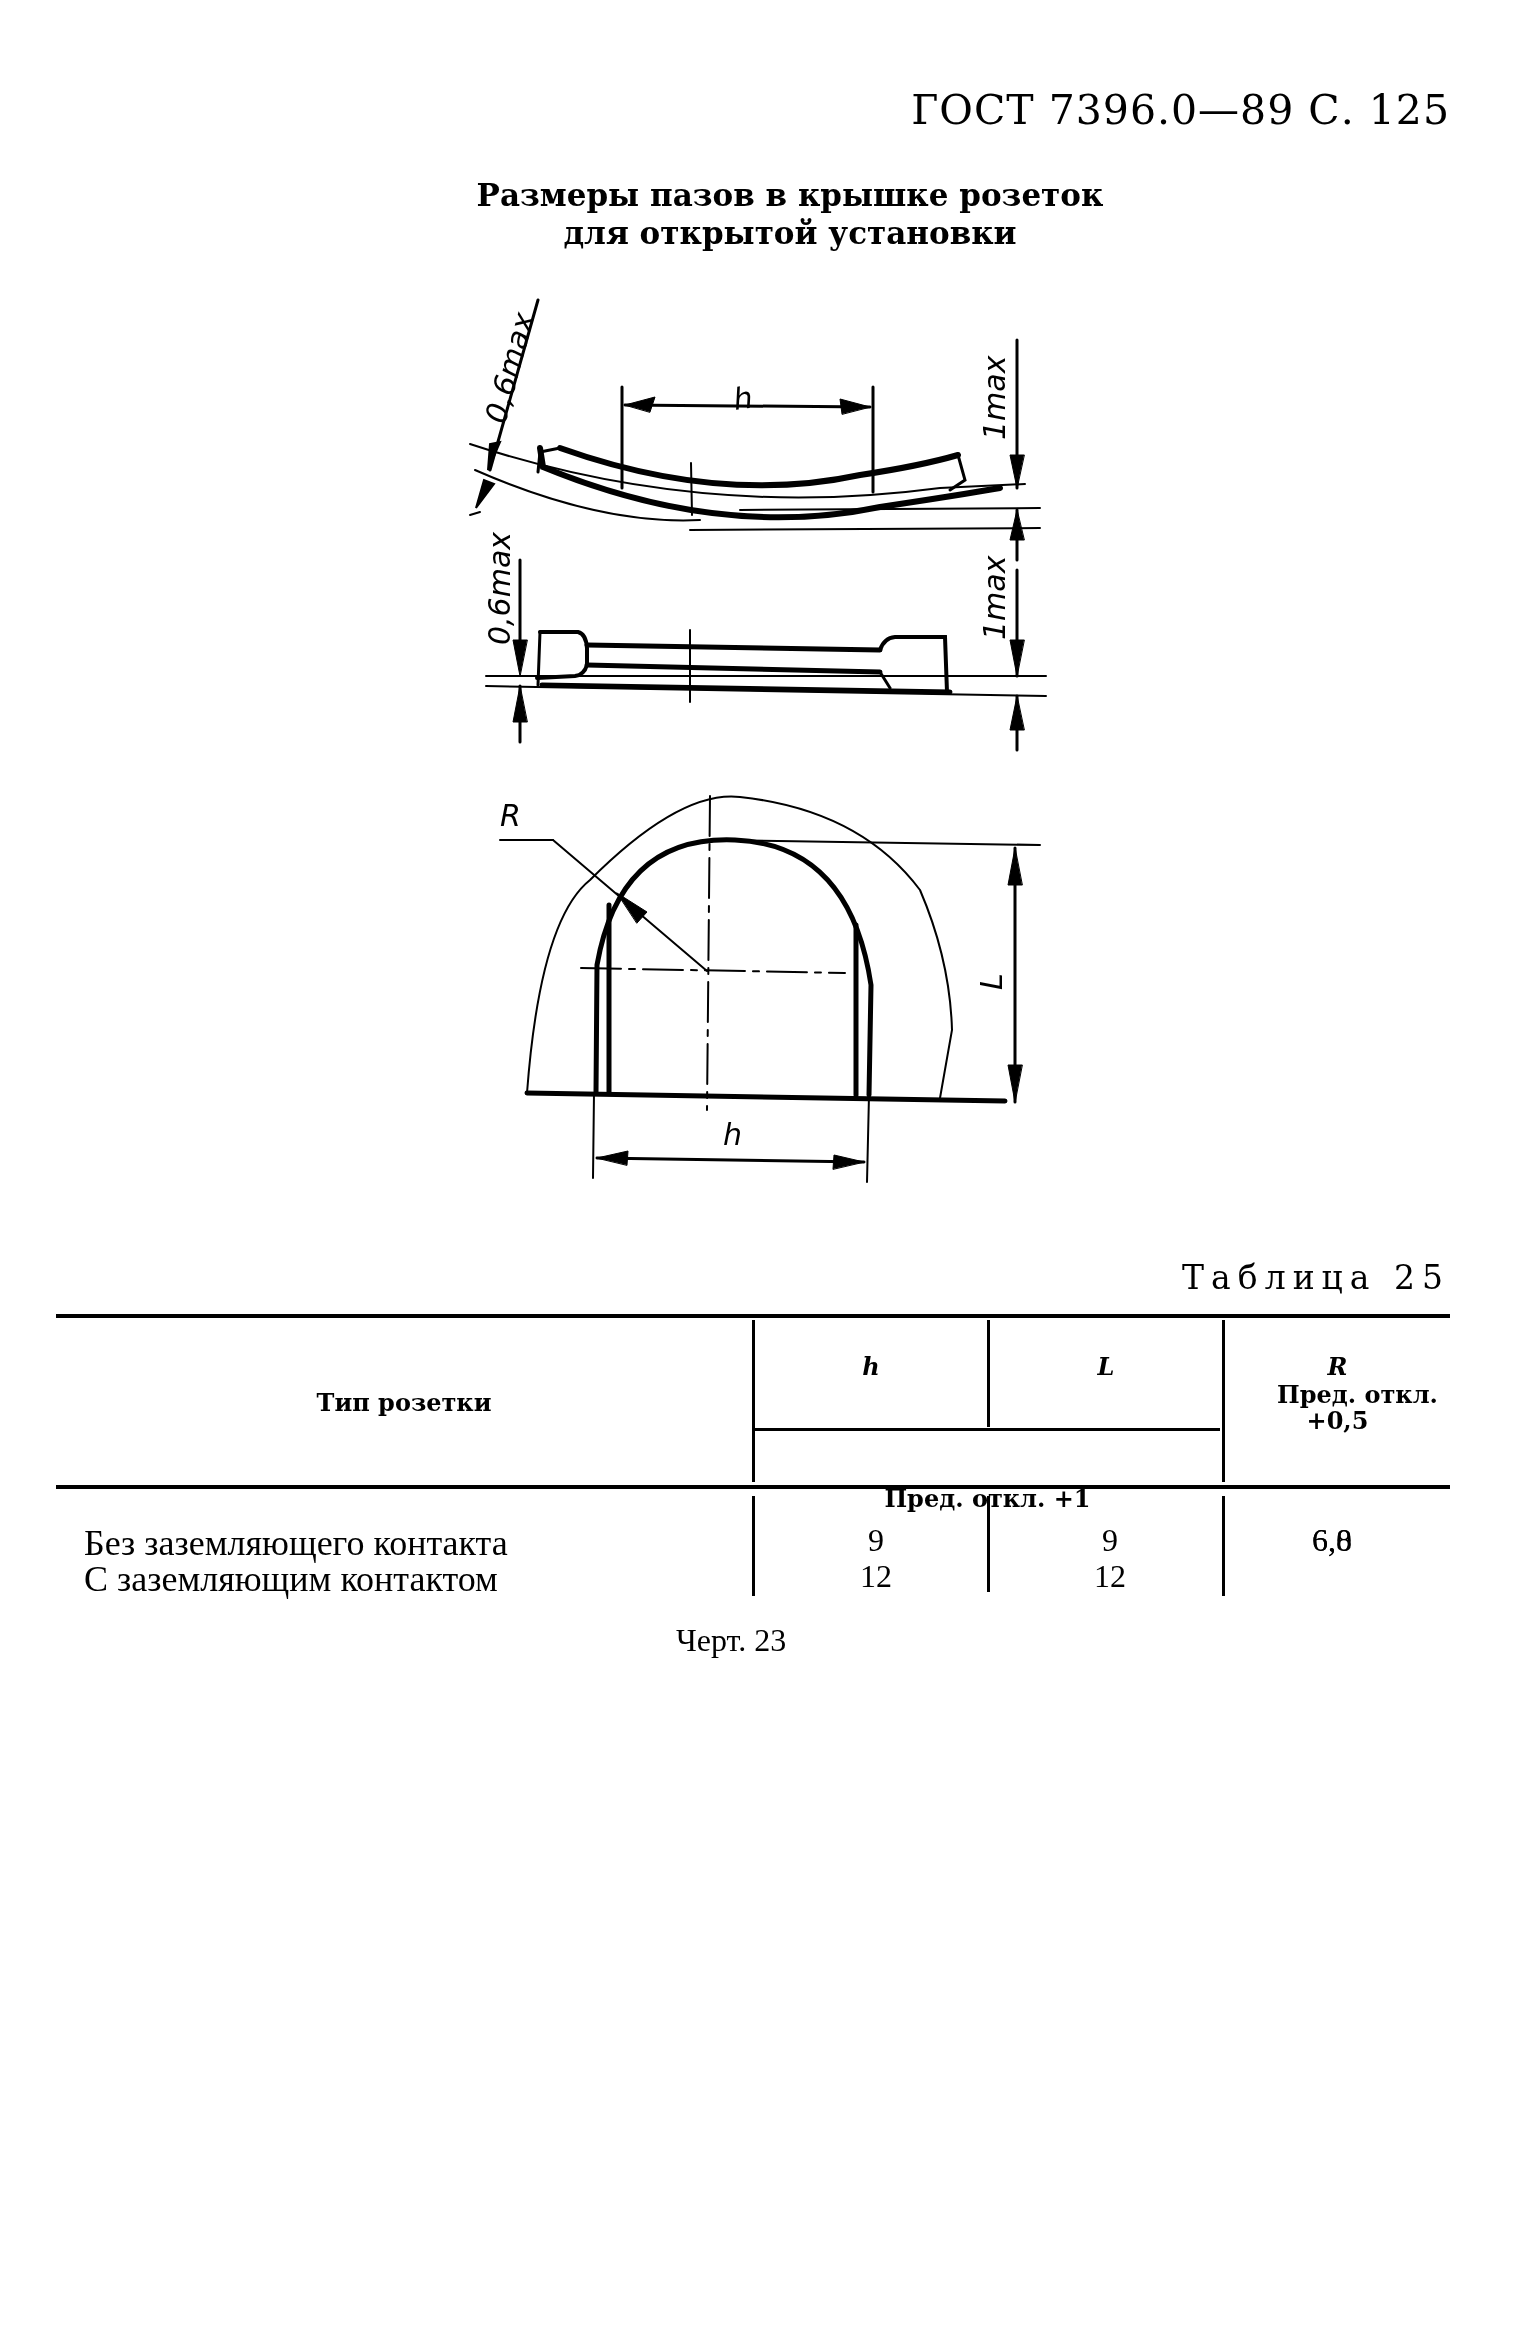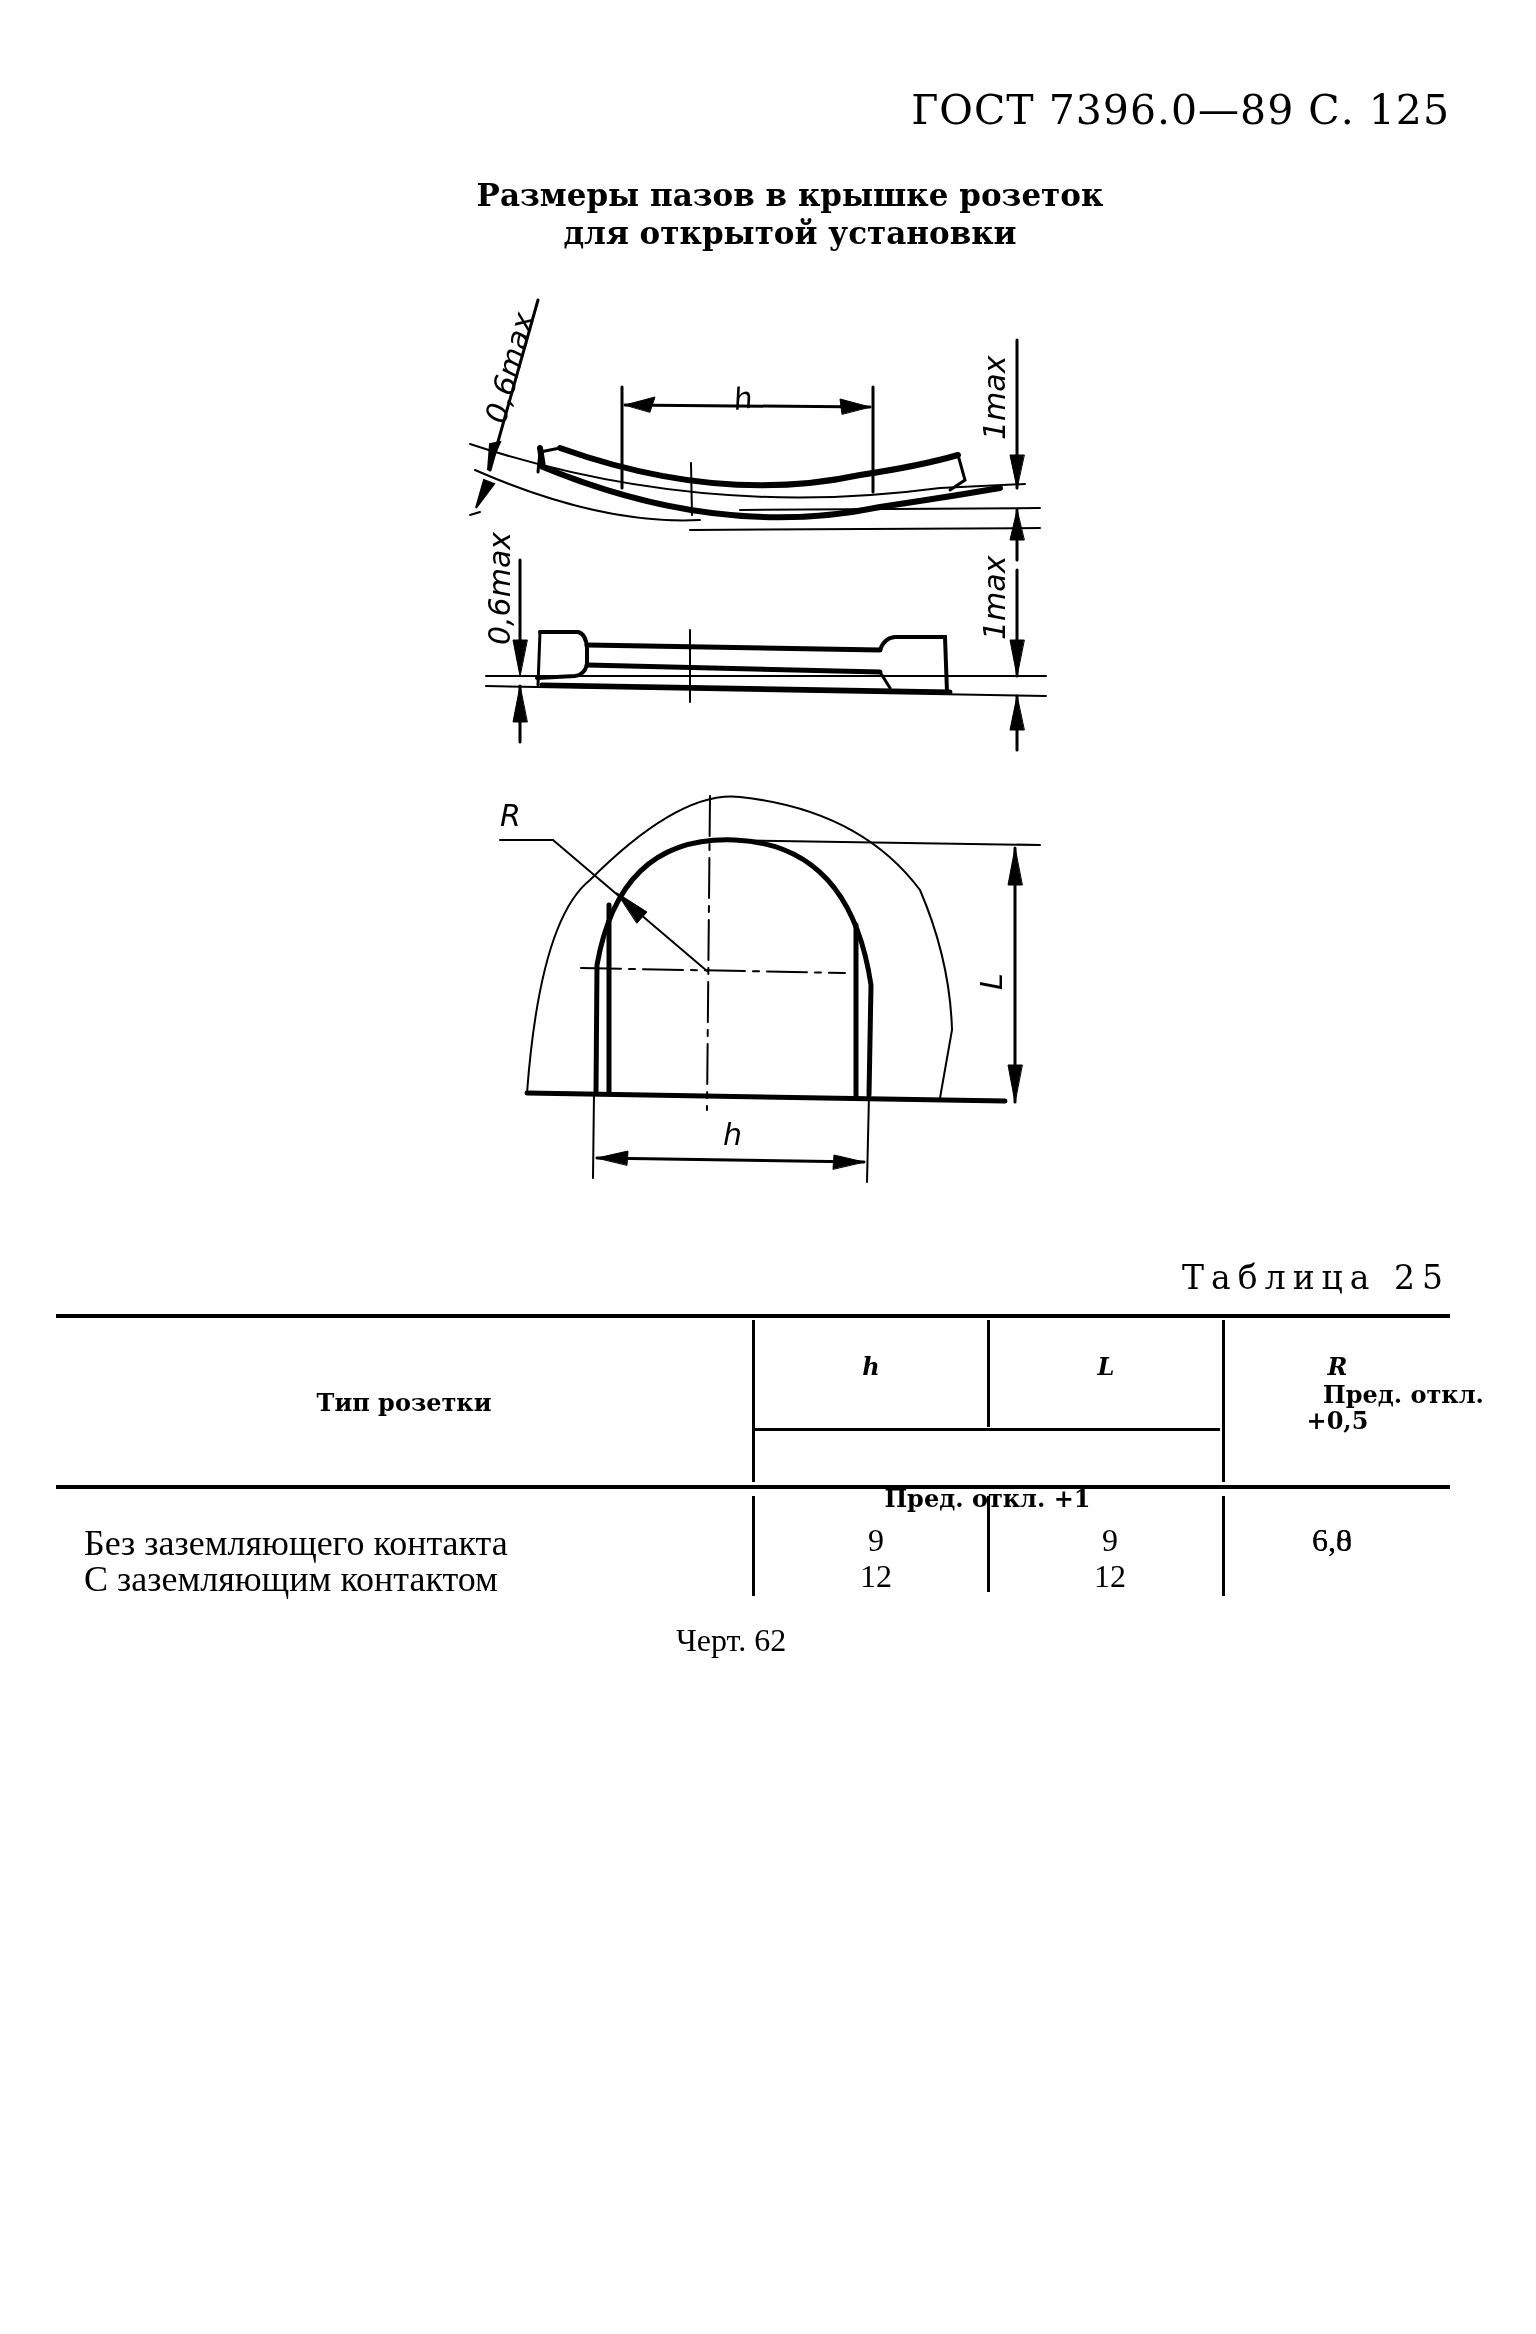--- a/index.html
+++ b/index.html
@@ -144,31 +144,31 @@
 
   <div class="abs vline" style="left:752px; top:1496px; height:100px;"></div>
   <div class="abs vline" style="left:987px; top:1496px; height:96px;"></div>
   <div class="abs vline" style="left:1222px; top:1496px; height:100px;"></div>
 
   <div class="abs cell hdr-small" style="left:56px; width:696px; top:1388px;">Тип розетки</div>
   <div class="abs cell hdr-small" style="left:755px; width:232px; top:1352px; font-style:italic;">h</div>
   <div class="abs cell hdr-small" style="left:990px; width:232px; top:1352px; font-style:italic;">L</div>
   <div class="abs cell hdr-small" style="left:755px; width:465px; top:1440px;margin-top:44px;">Пред. откл. +1</div>
   <div class="abs cell hdr-small" style="left:1225px; width:225px; top:1352px; font-style:italic;">R</div>
-  <div class="abs cell hdr-small" style="left:1251px; width:225px; top:1380px;padding-left:40px;">Пред. откл.</div>
+  <div class="abs cell hdr-small" style="left:1205px; width:225px; top:1380px;padding-left:40px;">Пред. откл.</div>
   <div class="abs cell hdr-small" style="left:1225px; width:225px; top:1406px;">+0,5</div>
 
   <div>
     <div class="abs row-label" style="top:1522px;">Без заземляющего контакта</div>
     <div class="abs num" style="left:826px; top:1522px;">9</div>
     <div class="abs num" style="left:1060px; top:1522px;">9</div>
     <div class="abs num" style="left:1282px; top:1522px;">6,8</div>
   </div>
 
   <div>
     <div class="abs row-label" style="top:1558px;">С заземляющим контактом</div>
     <div class="abs num" style="left:826px; top:1558px;">12</div>
     <div class="abs num" style="left:1060px; top:1558px;">12</div>
     <div class="abs num" style="left:1282px; top:1480px;margin-top:42px;">6,0</div>
   </div>
 </div>
 
-<div class="abs caption">Черт. 62</div>
+<div class="abs caption">Черт. 23</div>
 
 </body></html>

